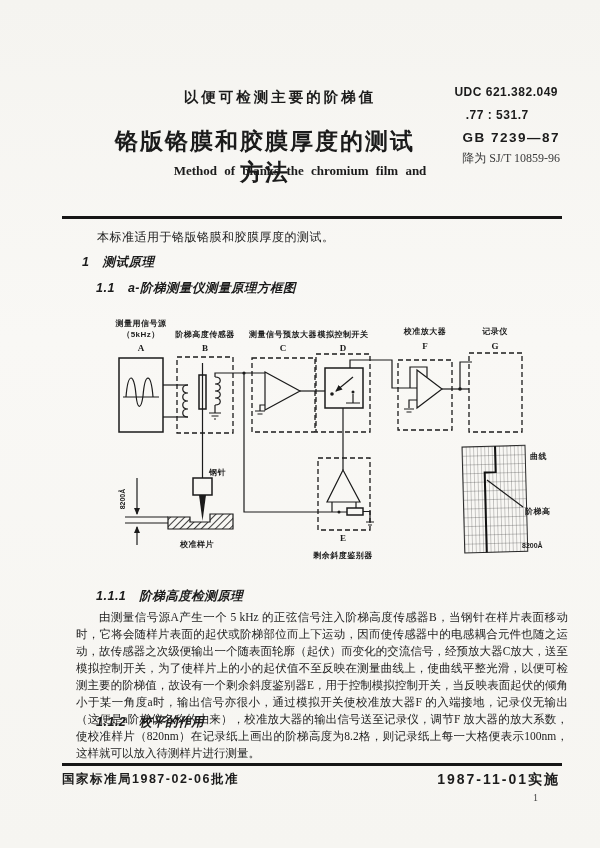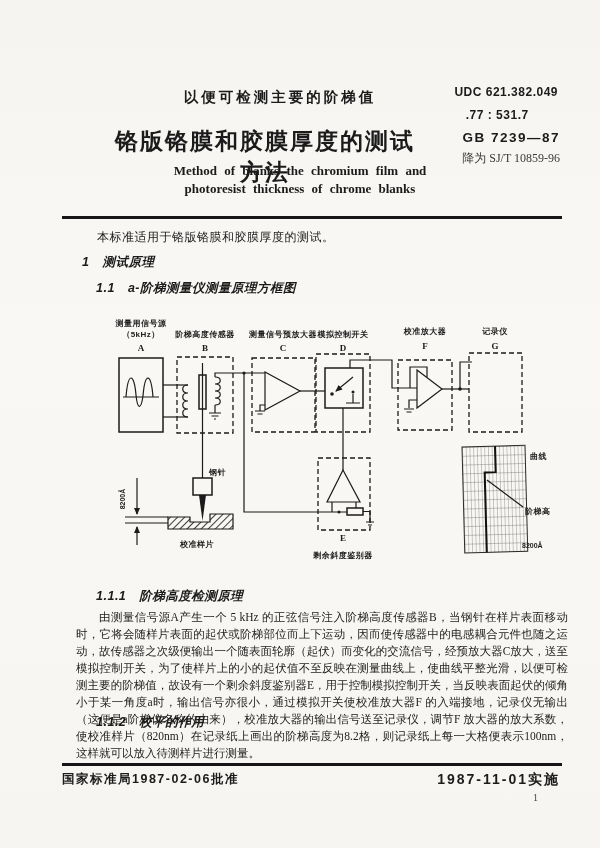--- a/index.html
+++ b/index.html
@@ -51,21 +51,20 @@
   <div>UDC 621.382.049</div>
   <div class="l2">.77 : 531.7</div>
 </div>
 
 <div class="abs title-cn sans">铬版铬膜和胶膜厚度的测试方法</div>
 <div class="abs gb-no sans">GB 7239—87</div>
 <div class="abs superseded">降为 SJ/T 10859-96</div>
 
 <div class="abs title-en">
   <div>Method of blanks the chromium film and</div>
-  <div>photoresist thickness of chrome blanks</div>
 </div>
 
 <div class="abs rule rule-top"></div>
 
 <div class="abs scope">本标准适用于铬版铬膜和胶膜厚度的测试。</div>
 <div class="abs sec-h sec1">1　测试原理</div>
 <div class="abs sec-h sec11">1.1　a-阶梯测量仪测量原理方框图</div>
 
 <svg class="abs diagram" width="505" height="270" viewBox="0 0 505 270">
   <defs>

